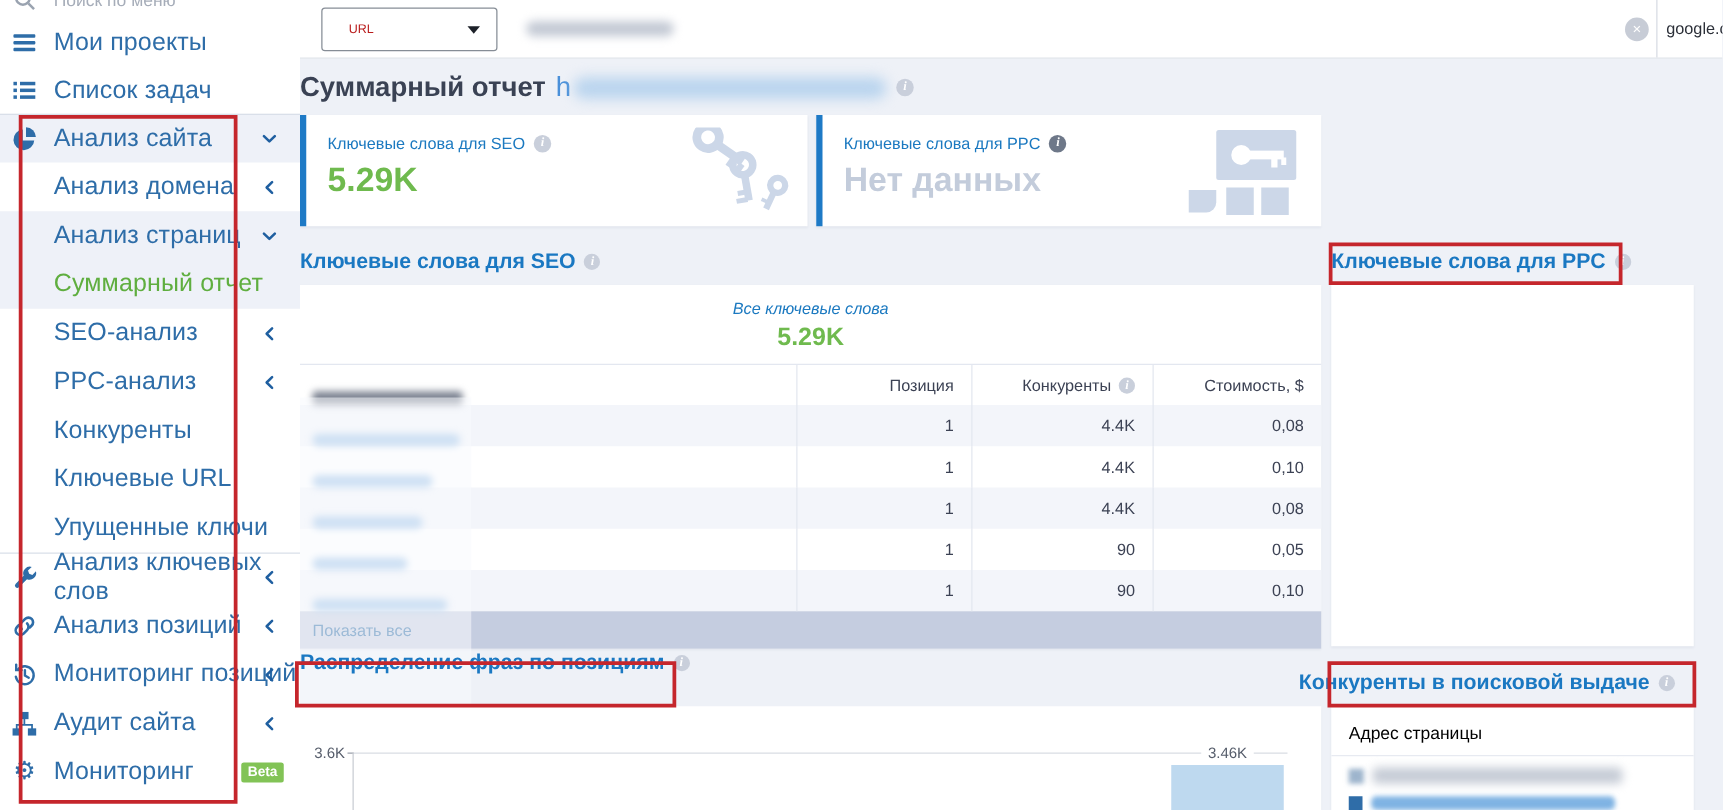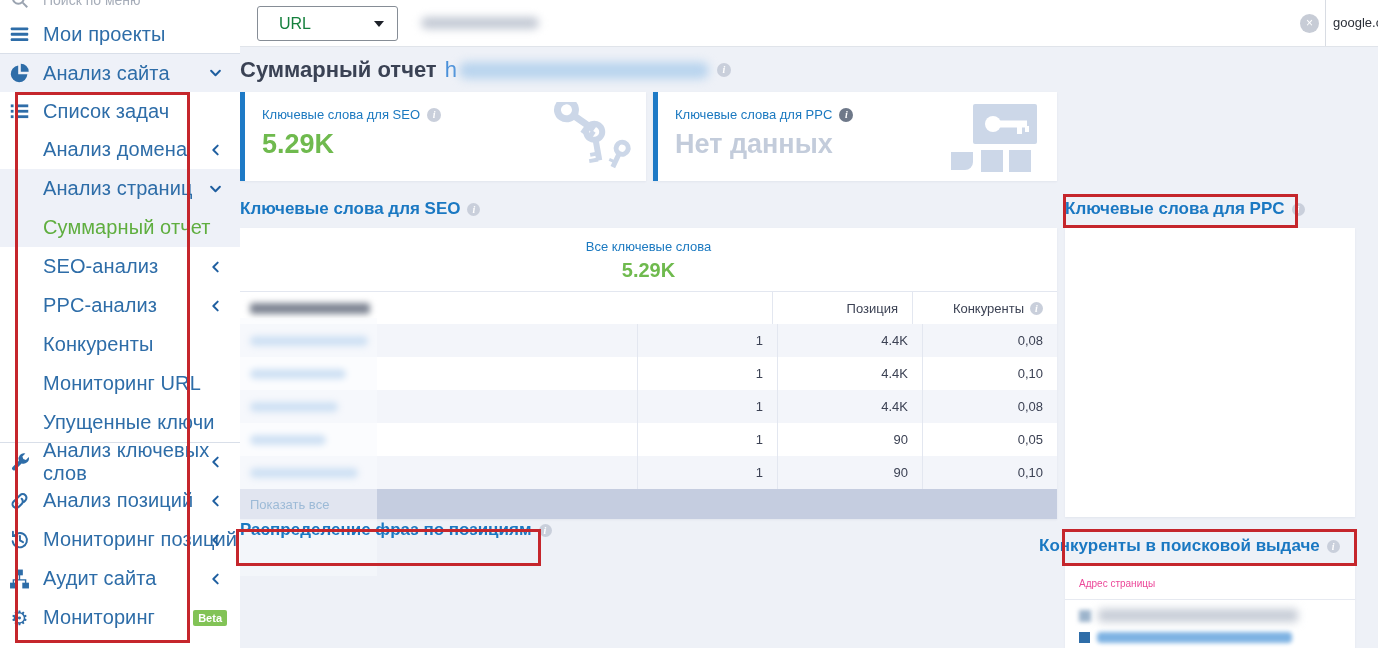--- a/index.html
+++ b/index.html
@@ -24,21 +24,21 @@
   .side-chev { position:absolute; right:17px; top:50%; transform:translateY(-50%); width:15px; height:15px; color:#1f5fa0; }
   .side-chev svg { width:100%; height:100%; }
   .side-badge { position:absolute; right:13px; top:50%; transform:translateY(-50%); background:#82c356; color:#fff; font-size:11px; padding:2px 5px; border-radius:2px; font-weight:700; }
 
   
   .main { position:absolute; left:240px; top:0; width:1138px; height:648px; background:#eef1f7; }
 
   
   .topbar { position:absolute; left:0; top:0; width:1138px; height:47px; background:#fff; border-bottom:1px solid #e0e4ea; }
   .url-select { position:absolute; left:17px; top:6px; width:141px; height:35px; border:1px solid #868d96; border-radius:3px; background:#fff; display:flex; align-items:center; justify-content:space-between; padding:0 13px 0 21px; cursor:pointer; }
-  .url-select .lbl { font-size:16px; color:#15803d; }
+  .url-select .lbl { font-size:10px; color:#b91c1c; }
   .caret { width:0; height:0; border-left:5px solid transparent; border-right:5px solid transparent; border-top:6px solid #1d2129; }
   .blur-input-box { position:absolute; left:159px; top:2px; width:167px; height:41px; background:#fff; border-radius:2px; display:flex; align-items:center; }
   .blurbar { border-radius:6px; filter:blur(4px); }
   .topbar .blurbar { width:118px; height:12px; background:#c3c9d4; margin-left:22px; }
   .clear-btn { position:absolute; left:1060px; top:14px; width:19px; height:19px; border-radius:50%; background:#c7ccd6; color:#fff; font-size:12px; line-height:19px; text-align:center; cursor:pointer; }
   .tb-sep { position:absolute; left:1085px; top:0; height:46px; border-left:1px solid #d8dce3; }
   .se-label { position:absolute; left:1093px; top:0; height:46px; line-height:46px; font-size:13px; color:#2b2f38; white-space:nowrap; }
 
   
   .page-title-row { position:absolute; left:0; top:57px; display:flex; align-items:center; }
@@ -61,23 +61,23 @@
   .card-art { position:absolute; right:14px; top:10px; color:#ccd7e8; }
 
   
   .sec-head { position:absolute; display:flex; align-items:center; gap:7px; }
   .sec-title { font-size:17px; font-weight:700; color:#1a78c2; }
   .sec-head .info-i { width:13px; height:13px; line-height:13px; }
 
   
   .seo-table { position:absolute; left:0; top:228px; width:817px; background:#fff; box-shadow:0 1px 2px rgba(40,50,80,.06); }
   .tbl-summary { text-align:center; padding:11px 0 9px; }
-  .tbl-summary .l1 { font-size:13px; color:#1b79c0; cursor:pointer; }
+  .tbl-summary .l1 { font-size:13px; color:#1b79c0; cursor:pointer;font-style:italic; }
   .tbl-summary .l2 { font-size:20px; font-weight:700; color:#6fba4e; margin-top:5px; }
-  .trow { display:flex; height:33px; align-items:center; font-size:13px; color:#3c4254; }
+  .trow { display:flex; height:33px; align-items:flex-end; font-size:13px; color:#3c4254; }
   .trow.head { border-top:1px solid #e3e7f0; font-weight:400; }
   .trow .c1 { flex:1; padding-left:10px; display:flex; align-items:center; }
   .trow .c2 { width:140px; } .trow .c3 { width:145px; } .trow .c4 { width:135px; }
   .trow .c2,.trow .c3,.trow .c4 { border-left:1px solid #e3e7f0; height:100%; display:flex; align-items:center; justify-content:flex-end; padding-right:14px; gap:6px; }
   .trow.head .c3 .info-i { width:13px; height:13px; line-height:13px; }
   .trow.odd { background:#f3f5fa; }
   .head-blur { width:120px; height:11px; background:#7e8593; border-radius:3px; filter:blur(3px); }
   .phrase-blur { height:10px; background:#9ec3e8; border-radius:5px; filter:blur(3px); }
   .blur-shield { position:absolute; left:0; top:90px; width:137px; height:258px; background:rgba(248,250,253,.55); pointer-events:none; }
   .tbl-footer { height:30px; background:#c5cde0; display:flex; align-items:center; }
@@ -91,21 +91,21 @@
   .ytick { position:absolute; left:4px; top:30px; width:32px; text-align:right; font-size:12px; color:#565d6b; }
   .tickdash { position:absolute; left:38px; top:37px; width:5px; border-top:1px solid #9aa0ab; }
   .gridline { position:absolute; left:43px; top:37px; width:747px; border-top:1px solid #d9dde3; }
   .yaxis { position:absolute; left:42px; top:37px; height:46px; border-left:1px solid #c9cdd4; }
   .bar { position:absolute; left:697px; top:47px; width:90px; height:36px; background:#bed9ef; }
   .bar-label { position:absolute; left:697px; top:30px; width:90px; text-align:center; font-size:12px; color:#565d6b; z-index:3; }
   .bar-label span { background:#fff; padding:0 5px; }
 
   
   .comp-panel { position:absolute; left:825px; top:565px; width:290px; height:83px; background:#fff; overflow:hidden; box-shadow:0 1px 2px rgba(40,50,80,.06); }
-  .comp-head { font-size:10px; color:#ec4899; padding:13px 14px 10px; border-bottom:1px solid #e7eaf1; }
+  .comp-head { font-size:14px; color:#000000; padding:13px 14px 10px; border-bottom:1px solid #e7eaf1; }
   .comp-row1 { display:flex; align-items:center; gap:7px; margin:9px 14px 0; }
   .fav-blur { width:12px; height:12px; background:#9db4cc; filter:blur(2px); flex:none; }
   .comp-blur { width:200px; height:13px; background:#c6ccd6; border-radius:4px; filter:blur(4px); }
   .comp-row2 { display:flex; align-items:center; gap:7px; margin:10px 14px 0; }
   .favicon { width:11px; height:11px; background:#2f6da8; flex:none; }
   .link-blur { width:195px; height:11px; background:#7fb3e3; border-radius:4px; filter:blur(2px); }
 
   
   .anno { position:absolute; border:3px solid #c5262c; z-index:50; pointer-events:none; }
   .anno-sidebar { left:15px; top:92px; width:175px; height:551px; }
@@ -134,48 +134,48 @@
           <svg viewBox="0 0 24 24" fill="currentColor">
             <rect x="2" y="4.5" width="20" height="3.2" rx="1"></rect>
             <rect x="2" y="10.7" width="20" height="3.2" rx="1"></rect>
             <rect x="2" y="16.9" width="20" height="3.2" rx="1"></rect>
           </svg>
         </span>
     <span class="side-label">Мои проекты</span>
 
   </div>
 
-  <div class="side-row hl div-before">
-    <span class="side-icon">
-          <svg viewBox="0 0 24 24" fill="currentColor">
-            <path d="M10.5 3.5A9.5 9.5 0 1 0 21 13.5H10.5z"></path>
-            <path d="M13.5 1.5a9 9 0 0 1 9 9h-9z"></path>
-          </svg>
-        </span>
-    <span class="side-label">Анализ сайта</span>
-    <span class="side-chev"><svg viewBox="0 0 24 24" fill="none" stroke="currentColor" stroke-width="3.2" stroke-linecap="round" stroke-linejoin="round">
-            <path d="M5 8.5l7 7 7-7"></path>
-          </svg></span>
-  </div>
-
   <div class="side-row h1">
     <span class="side-icon">
           <svg viewBox="0 0 24 24" fill="currentColor">
             <rect x="2" y="4.5" width="3.2" height="3.2"></rect>
             <rect x="8" y="4.5" width="14" height="3.2"></rect>
             <rect x="2" y="10.7" width="3.2" height="3.2"></rect>
             <rect x="8" y="10.7" width="14" height="3.2"></rect>
             <rect x="2" y="16.9" width="3.2" height="3.2"></rect>
             <rect x="8" y="16.9" width="14" height="3.2"></rect>
           </svg>
         </span>
     <span class="side-label">Список задач</span>
 
   </div>
 
+  <div class="side-row hl div-before">
+    <span class="side-icon">
+          <svg viewBox="0 0 24 24" fill="currentColor">
+            <path d="M10.5 3.5A9.5 9.5 0 1 0 21 13.5H10.5z"></path>
+            <path d="M13.5 1.5a9 9 0 0 1 9 9h-9z"></path>
+          </svg>
+        </span>
+    <span class="side-label">Анализ сайта</span>
+    <span class="side-chev"><svg viewBox="0 0 24 24" fill="none" stroke="currentColor" stroke-width="3.2" stroke-linecap="round" stroke-linejoin="round">
+            <path d="M5 8.5l7 7 7-7"></path>
+          </svg></span>
+  </div>
+
   <div class="side-row">
 
     <span class="side-label">Анализ домена</span>
     <span class="side-chev"><svg viewBox="0 0 24 24" fill="none" stroke="currentColor" stroke-width="3.2" stroke-linecap="round" stroke-linejoin="round">
             <path d="M15.5 5l-7 7 7 7"></path>
           </svg></span>
   </div>
 
   <div class="side-row hl">
 
@@ -208,21 +208,21 @@
   </div>
 
   <div class="side-row">
 
     <span class="side-label">Конкуренты</span>
 
   </div>
 
   <div class="side-row">
 
-    <span class="side-label">Мониторинг URL</span>
+    <span class="side-label">Ключевые URL</span>
 
   </div>
 
   <div class="side-row">
 
     <span class="side-label">Упущенные ключи</span>
 
   </div>
 
   <div class="side-row div-before">
@@ -371,20 +371,21 @@
     </div>
     <div class="trow head">
       <div class="c1">
           <span class="head-blur"></span>
         </div>
       <div class="c2">Позиция</div>
       <div class="c3">
           <span>Конкуренты</span>
           <span class="info-i">i</span>
         </div>
+      <div class="c4">Стоимость, $</div>
     </div>
     <div id="seo-rows">
     <div class="trow odd">
       <div class="c1">
             <span class="phrase-blur" style="width: 118px;"></span>
           </div>
       <div class="c2">1</div>
       <div class="c3">4.4K</div>
       <div class="c4">0,08</div>
     </div>
@@ -434,20 +435,28 @@
   <div class="sec-head" style="left:825px; top:199px;">
     <span class="sec-title">Ключевые слова для PPC</span>
     <span class="info-i">i</span>
   </div>
   <div class="ppc-panel"></div>
 
   <div class="sec-head" style="left:0; top:520px;">
     <span class="sec-title">Распределение фраз по позициям</span>
     <span class="info-i">i</span>
   </div>
+  <div class="chart-panel">
+    <div class="ytick">3.6K</div>
+    <div class="tickdash"></div>
+    <div class="gridline"></div>
+    <div class="yaxis"></div>
+    <div class="bar"></div>
+    <div class="bar-label"><span>3.46K</span></div>
+  </div>
 
   <div class="sec-head" style="left:799px; top:536px;">
     <span class="sec-title">Конкуренты в поисковой выдаче</span>
     <span class="info-i">i</span>
   </div>
   <div class="comp-panel">
     <div class="comp-head">Адрес страницы</div>
     <div class="comp-row1">
       <span class="fav-blur"></span>
       <span class="comp-blur"></span>

